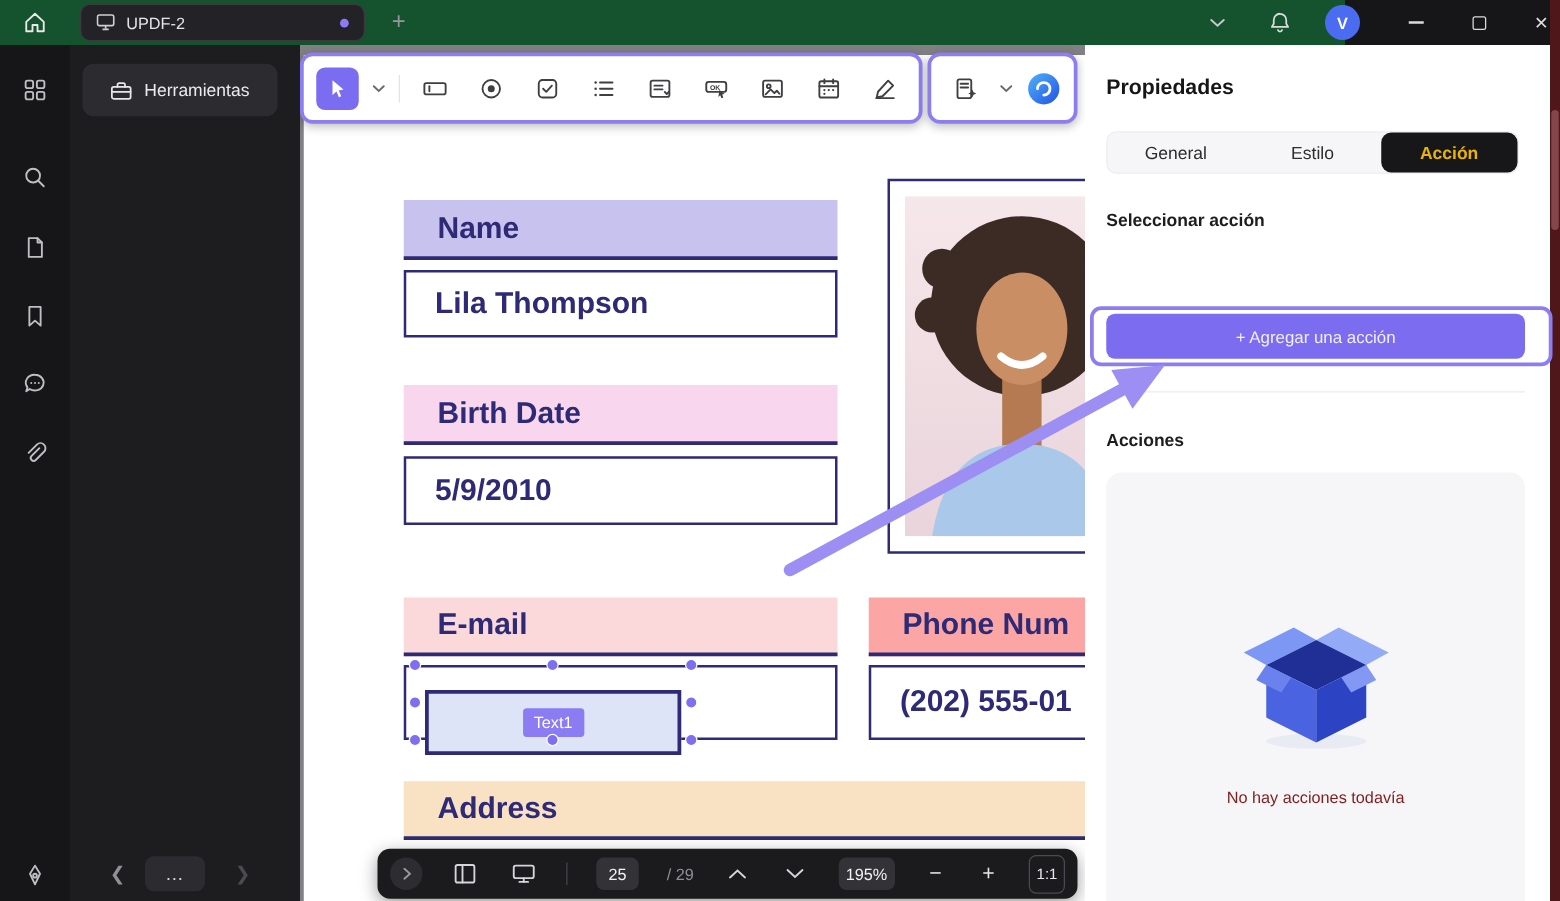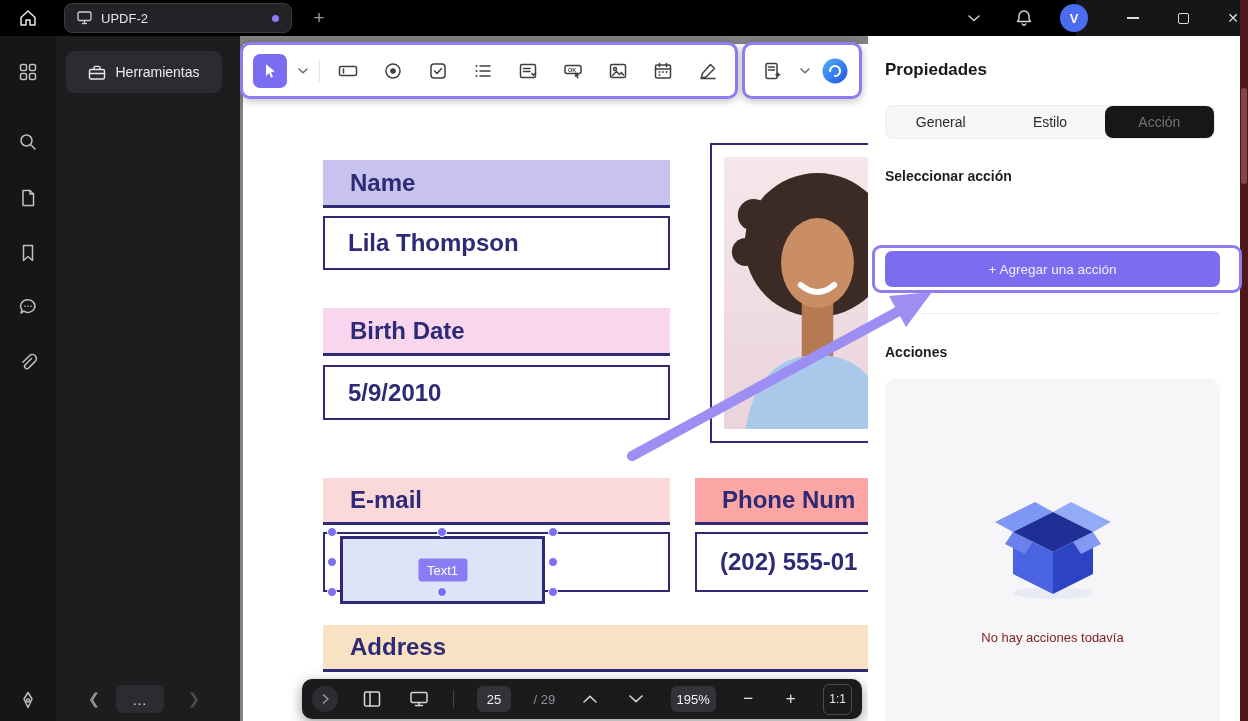--- a/index.html
+++ b/index.html
@@ -1,19 +1,19 @@
 <!DOCTYPE html>
 <html><head>
 <meta charset="utf-8">
 <style>
 *{margin:0;padding:0;box-sizing:border-box}
 html,body{background:#000}
 .page{position:relative;width:1248px;height:721px;overflow:hidden;background:#161618;font-family:"Liberation Sans",sans-serif}
 
-.titlebar{position:absolute;left:0;top:0;width:1076px;height:36px;background:#000000}
+.titlebar{position:absolute;left:0;top:0;width:1076px;height:36px;background:#14532d}
 .home-btn{position:absolute;left:0;top:0;width:56px;height:36px;display:flex;align-items:center;justify-content:center;cursor:pointer}
 .doc-tab{position:absolute;left:64px;top:3px;width:228px;height:30px;background:#232327;border:1px solid #3a3a3f;border-radius:8px;display:flex;align-items:center;gap:9px;padding:0 12px;color:#e4e4e6;font-size:13px;cursor:pointer}
 .tab-dot{width:7px;height:7px;border-radius:50%;background:#8b7cf5;margin-left:auto}
 .newtab-btn{position:absolute;left:306px;top:5px;width:26px;height:26px;background:none;border:none;color:#98989c;font-size:19px;line-height:26px;text-align:center;cursor:pointer}
 .tb-item{position:absolute;top:0;width:28px;height:36px;display:flex;align-items:center;justify-content:center;cursor:pointer}
 .tb-avatar{position:absolute;left:1060px;top:4px;width:28px;height:28px;border-radius:50%;background:#4b6cf0;color:#fff;font-size:13px;font-weight:bold;display:flex;align-items:center;justify-content:center;cursor:pointer}
 .min-glyph{width:12px;height:2px;background:#dcdcde;display:block}
 .max-glyph{width:11px;height:11px;border:1.6px solid #dcdcde;border-radius:2px;display:block}
 .close-btn{color:#dcdcde;font-size:14px}
 
@@ -55,21 +55,21 @@
 .bb-divider{width:1px;height:18px;background:#44444a}
 .bb-box{min-width:34px;height:26px;background:#323237;border-radius:6px;color:#f2f2f4;font-size:13px;display:flex;align-items:center;justify-content:center;padding:0 6px;cursor:pointer}
 .bb-total{color:#8f8f95;font-size:13px}
 .bb-glyph{color:#e4e4e8;font-size:17px;width:20px;text-align:center;cursor:pointer}
 .bb-fit{height:31px;padding:0 5px;border:1px solid #4a4a50;border-radius:6px;color:#e8e8ec;font-size:12px;display:flex;align-items:center;cursor:pointer}
 
 .props{position:absolute;left:868px;top:36px;width:372px;height:685px;background:#fff;overflow:hidden}
 .props-title{position:absolute;left:17px;top:24px;font-size:17px;font-weight:bold;color:#161616}
 .seg{position:absolute;left:17px;top:69px;width:330px;height:34px;background:#f6f6f8;border:1px solid #ededf0;border-radius:8px;display:flex}
 .seg-tab{flex:1;display:flex;align-items:center;justify-content:center;font-size:14px;color:#2c2c2e;border-radius:8px;cursor:pointer}
-.seg-tab.active{background:#17171a;color:#737373;font-weight:normal}
+.seg-tab.active{background:#17171a;color:#eab308;font-weight:bold}
 .sec-label{position:absolute;left:17px;font-size:14px;font-weight:bold;color:#1d1d1f}
 .dropdown{position:absolute;left:17px;top:162px;width:335px;height:38px;border:1px solid #d7d7db;border-radius:7px;display:flex;align-items:center;padding:0 14px;font-size:14px;color:#29292b;justify-content:space-between;cursor:pointer}
 .add-action{position:absolute;left:17px;top:215px;width:335px;height:36px;background:#7b6cf0;border:none;border-radius:7px;color:#f2efff;font-size:13.5px;font-family:inherit;cursor:pointer}
 .panel-divider{position:absolute;left:17px;top:277px;width:335px;height:1px;background:#ececef}
 .empty-card{position:absolute;left:17px;top:342px;width:335px;height:360px;background:#f6f6f8;border-radius:12px;display:flex;flex-direction:column;align-items:center;padding-top:116px}
 .empty-text{margin-top:30px;font-size:13px;color:#7f1d1d}
 
 .right-strip{position:absolute;right:0;top:0;width:8px;height:721px;background:#4f171a}
 .strip-thumb{position:absolute;left:1px;top:88px;width:6px;height:96px;border-radius:3px;background:#84464b;cursor:pointer}
 .hl-btn{position:absolute;left:872px;top:245px;width:370px;height:48px;border:3px solid #8d7ef0;border-radius:9px;z-index:60;pointer-events:none}
@@ -204,21 +204,21 @@
           <path d="M22 272 q12 -74 73 -74 q61 0 73 74 z" fill="#aac8e9"></path>
         </svg>
       </div>
 
       <div class="fh" style="left:80px;top:264px;width:347px;height:48px;background:#f8d6ee">Birth Date</div>
       <div class="fv" style="left:80px;top:321px;width:347px;height:55px">5/9/2010</div>
 
       <div class="fh" style="left:80px;top:434px;width:347px;height:47px;background:#fbd9da">E-mail</div>
       <div class="fv" style="left:80px;top:488px;width:347px;height:60px"></div>
 
-      <div class="sel-field" style="left:97px;top:492px;width:205px;height:68px">
+      <div class="sel-field" style="left:97px;top:508px;width:205px;height:52px">
         <span class="field-tag">Text1</span>
       </div>
       <span class="handle" style="left:84px;top:483px"></span>
       <span class="handle" style="left:194px;top:483px"></span>
       <span class="handle" style="left:305px;top:483px"></span>
       <span class="handle" style="left:84px;top:513px"></span>
       <span class="handle" style="left:305px;top:513px"></span>
       <span class="handle" style="left:84px;top:543px"></span>
       <span class="handle" style="left:194px;top:543px"></span>
       <span class="handle" style="left:305px;top:543px"></span>

